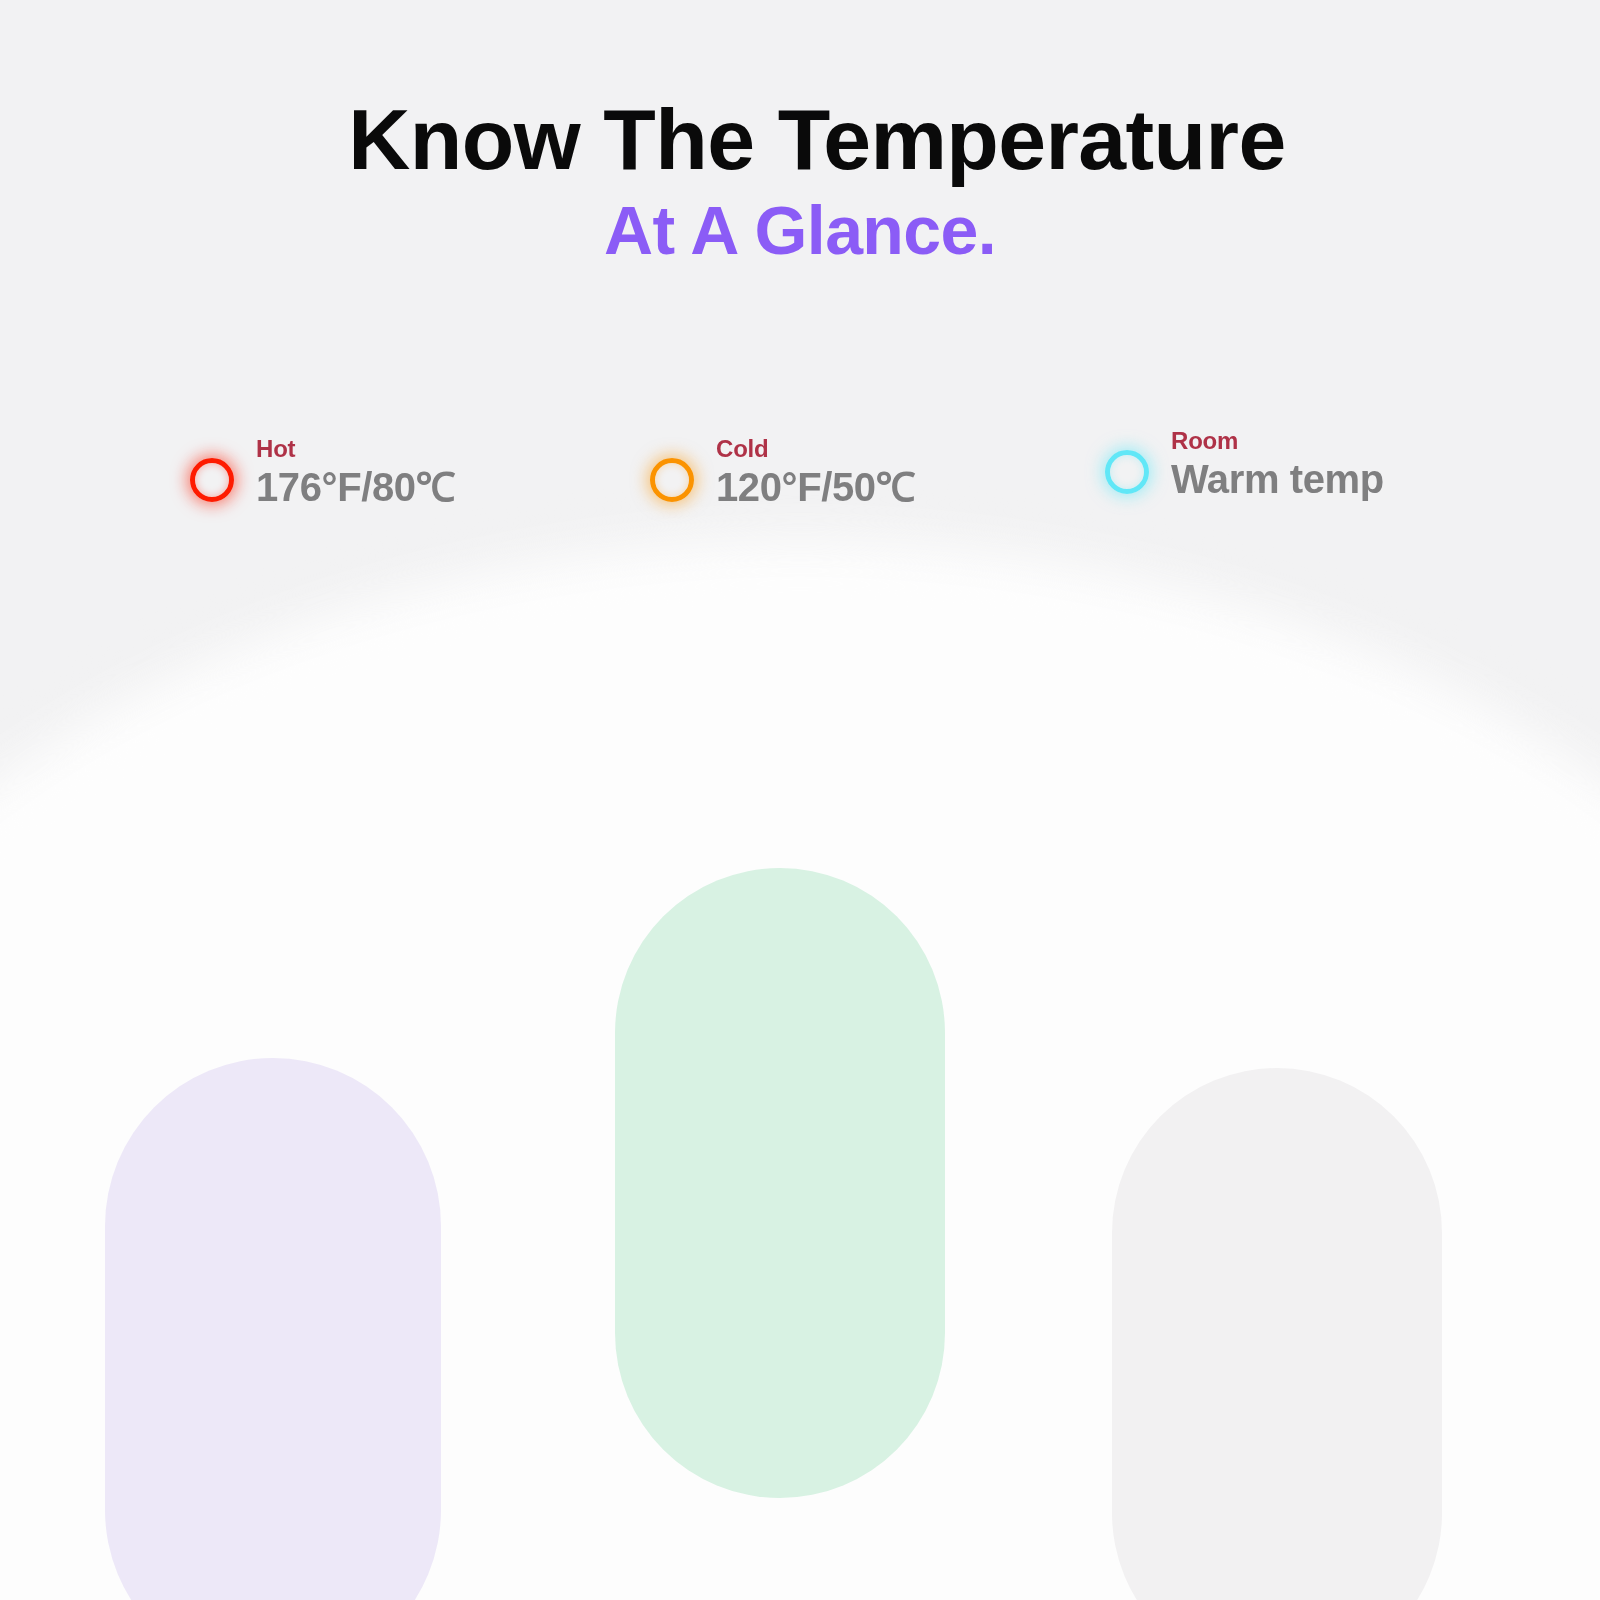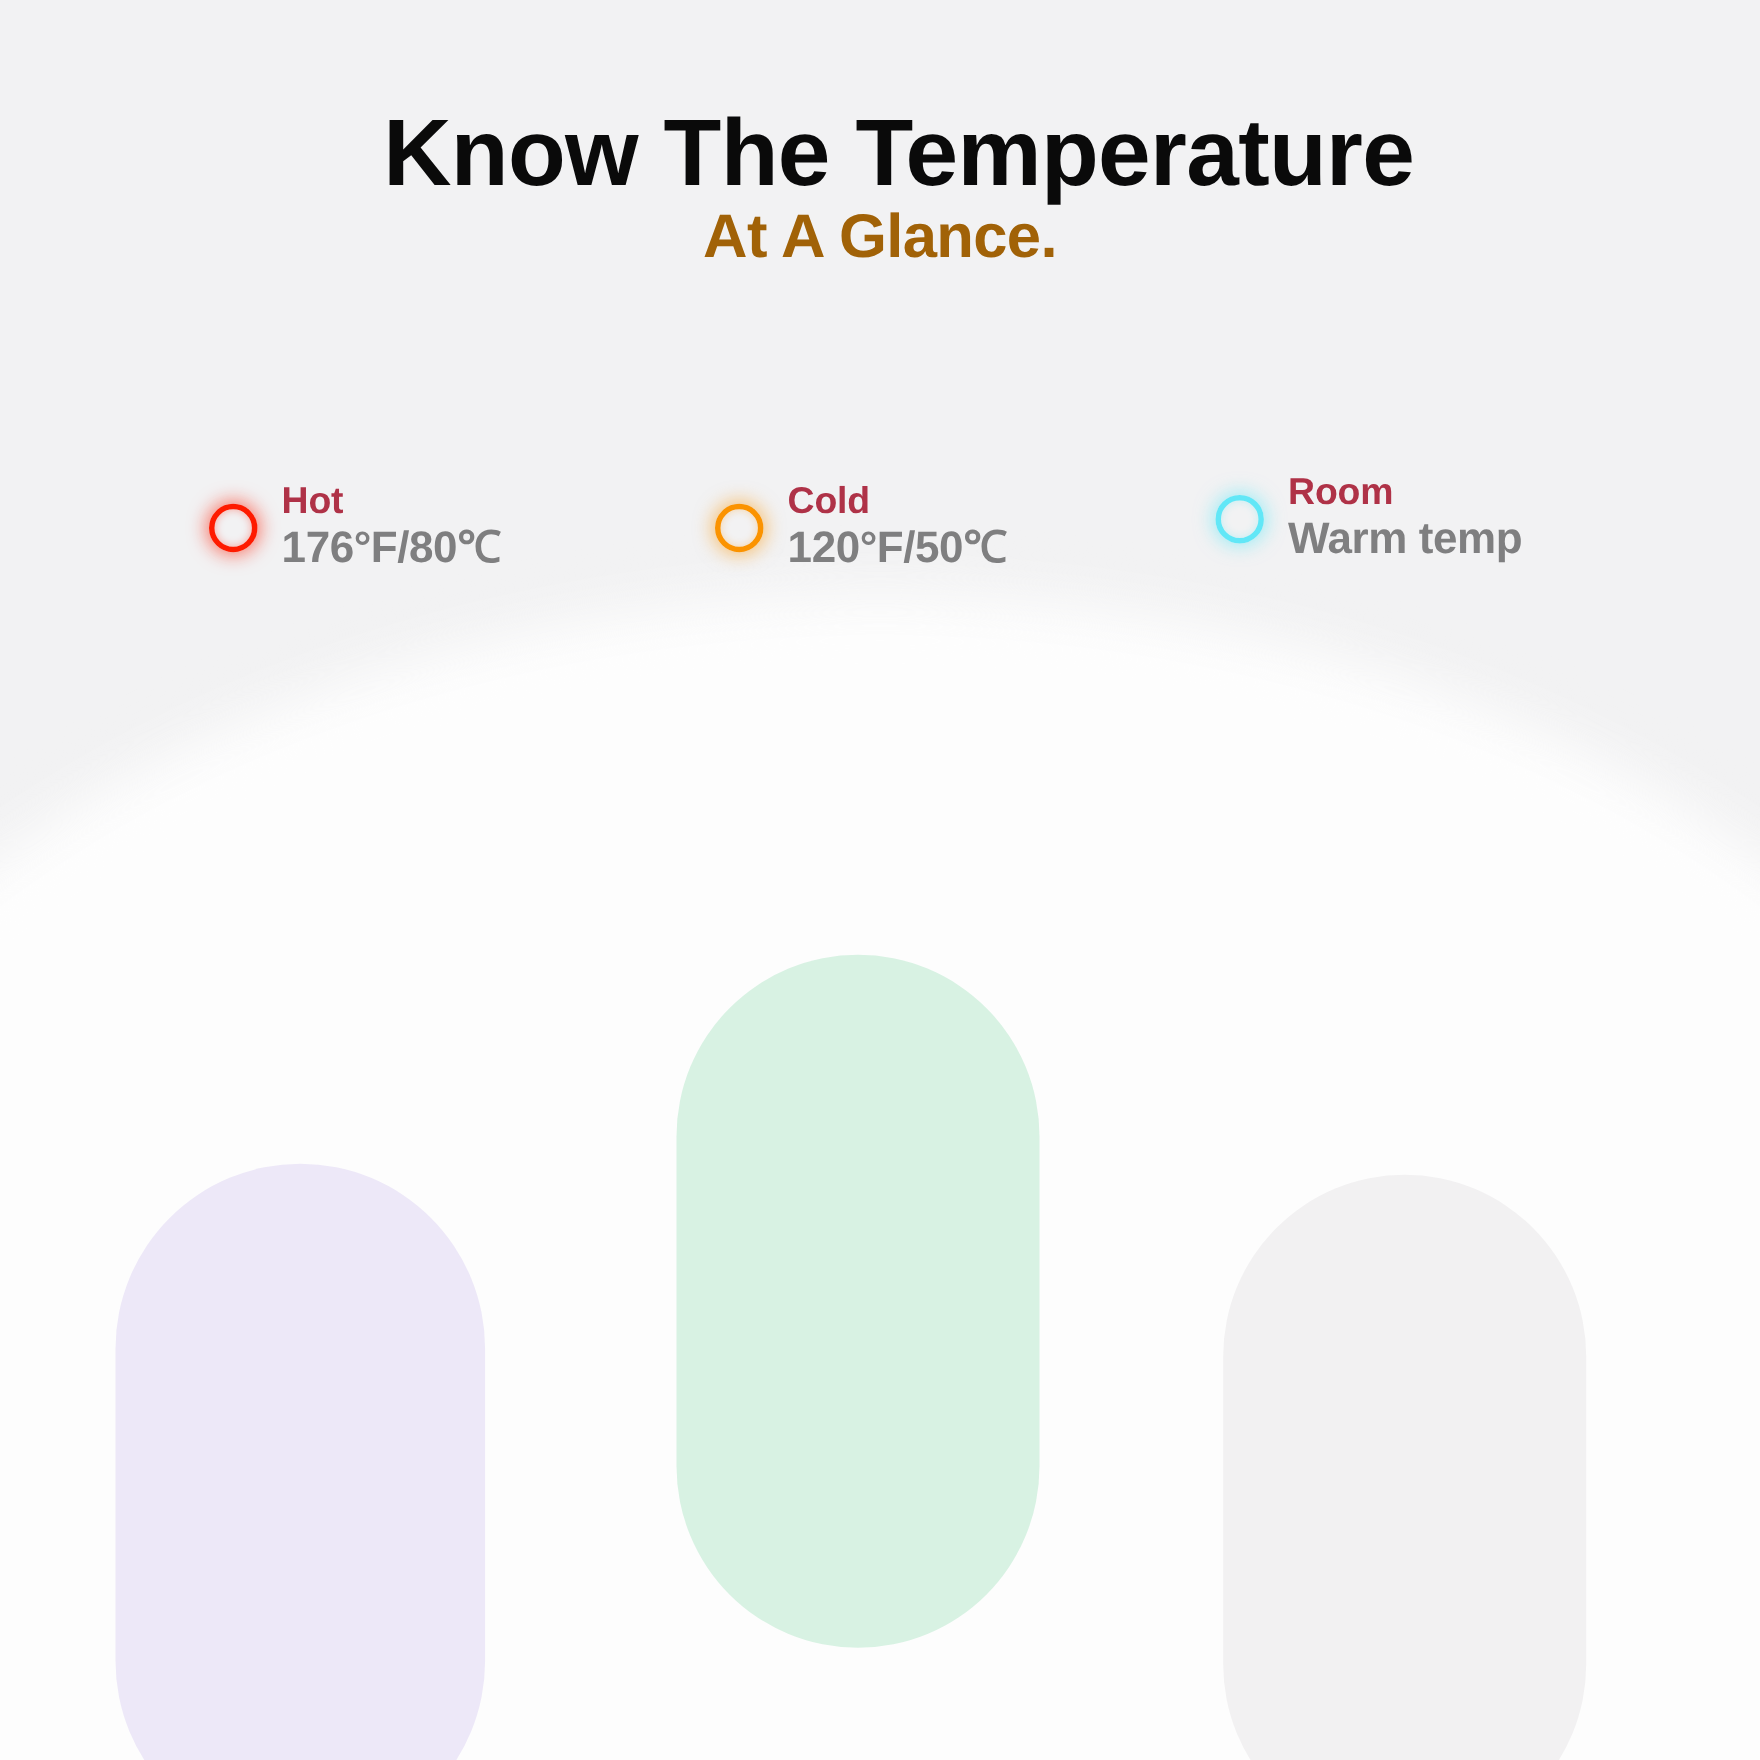--- a/index.html
+++ b/index.html
@@ -59,23 +59,23 @@
     display:block;
     font-weight:700;
     font-size:86px;
     line-height:1.02;
     letter-spacing:-0.6px;
   }
 
   #headline-primary { color:#0A0A0A;margin-left:34px; }
 
   #headline-accent  {
-    color:#a16207;
-    margin-top:2px;
-    font-size:56px;
+    color:#8b5cf6;
+    margin-top:12px;
+    font-size:68px;
   }
 
   
   #legend {
     position:absolute;
     top:418px;
     left:0;
     width:1600px;
     z-index:5;
   }
@@ -104,21 +104,21 @@
                                         inset 0 0 8px rgba(254,27,0,.35); }
   #ring-warm { color:#FB9300; box-shadow:0 0 16px 3px rgba(251,147,0,.50),
                                         inset 0 0 8px rgba(251,147,0,.30); }
   #ring-cold { color:#61E7F7; box-shadow:0 0 16px 3px rgba(97,231,247,.55),
                                         inset 0 0 8px rgba(97,231,247,.32); }
 
   .legend-text { display:flex; flex-direction:column; }
 
   .legend-title {
     font-weight:700;
-    font-size:34px;
+    font-size:24px;
     line-height:1.12;
     color:#AF3247;
     letter-spacing:-0.2px;
   }
 
   .legend-value {
     font-weight:700;
     font-size:40px;
     line-height:1.12;
     color:#7F7F80;

